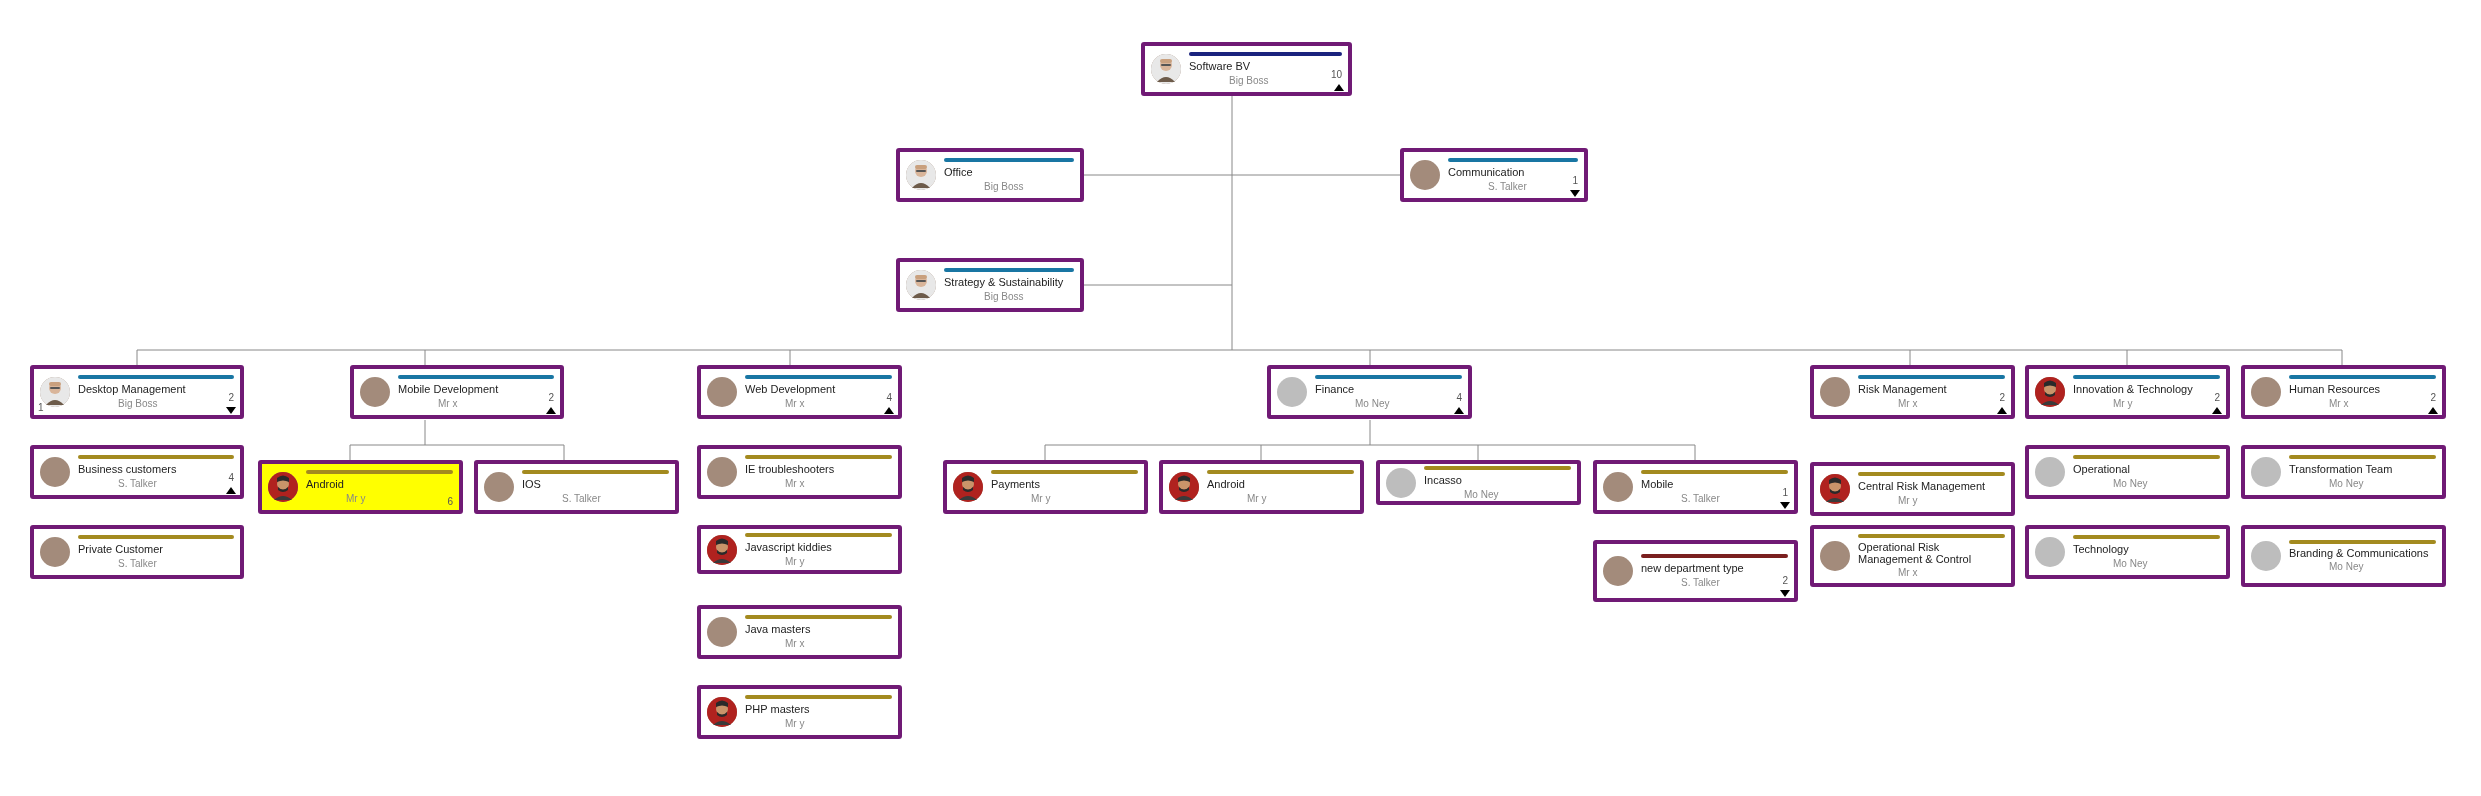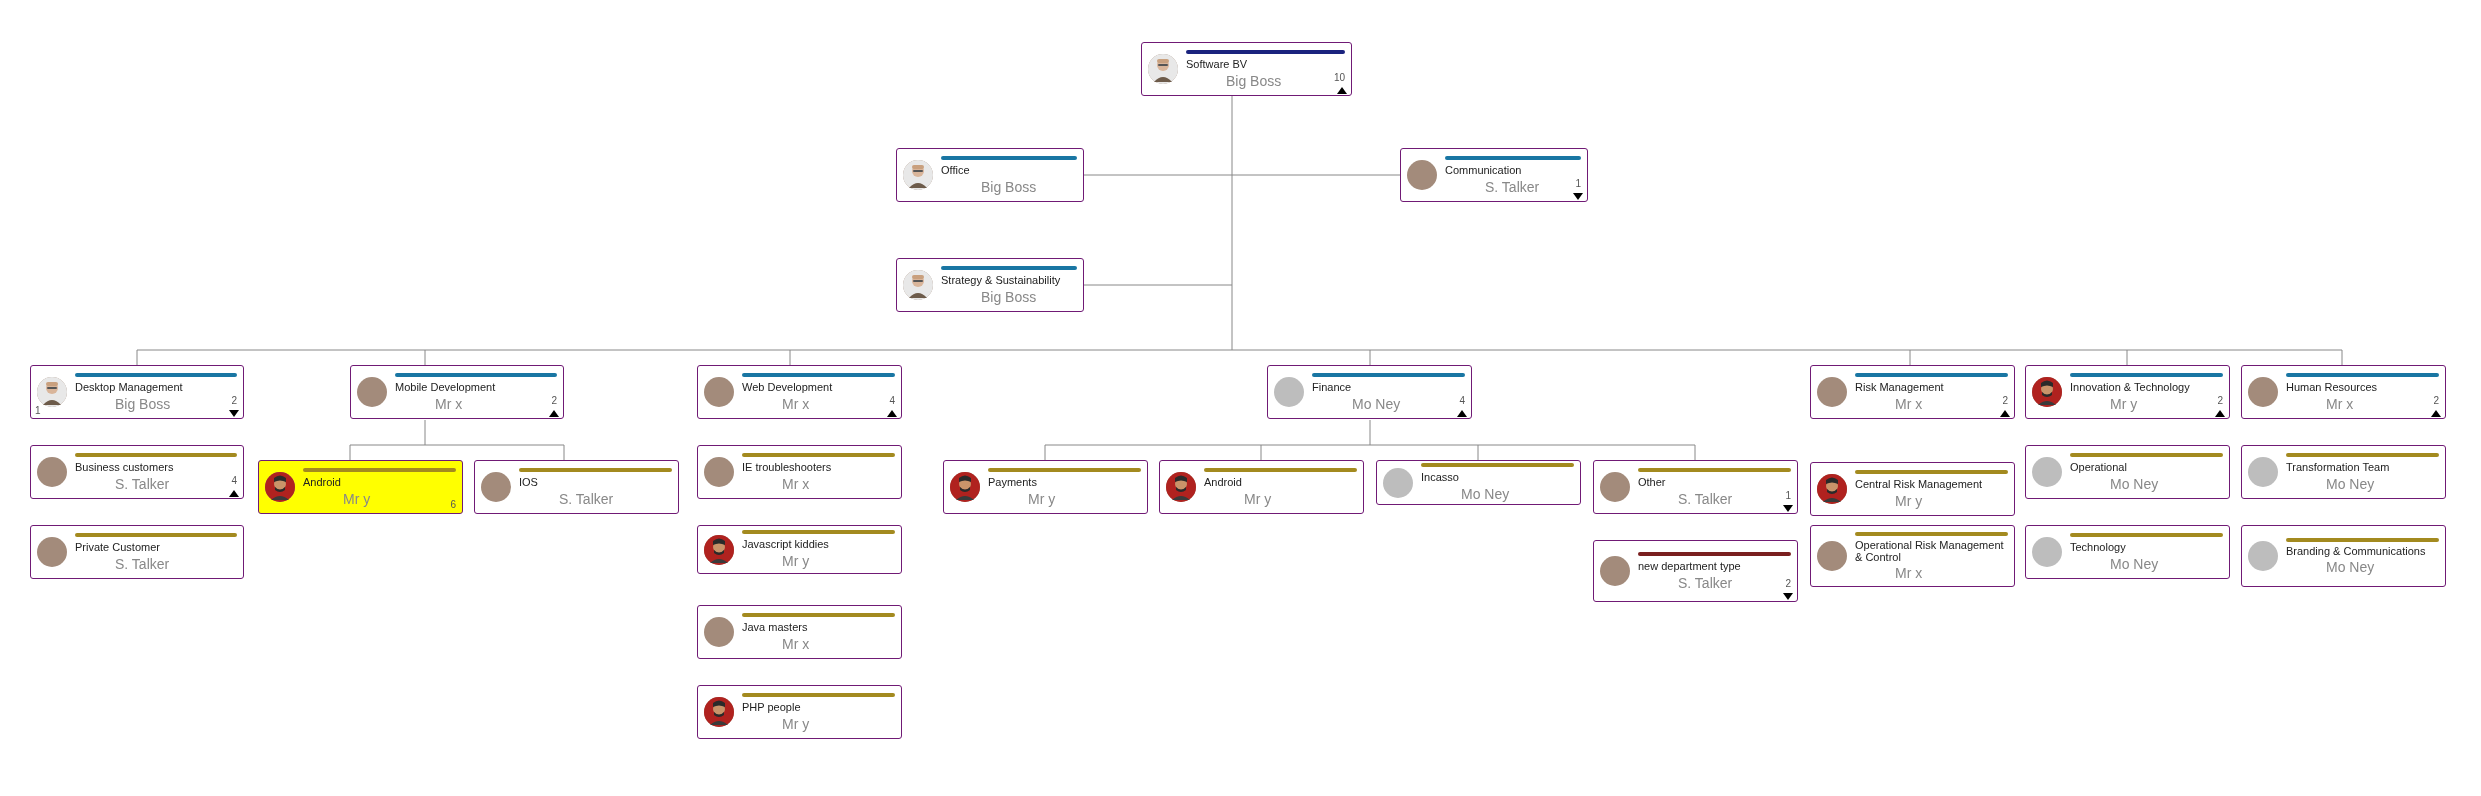--- a/index.html
+++ b/index.html
@@ -1,42 +1,42 @@
 <!DOCTYPE html>
 <html><head>
 <meta charset="utf-8">
 <style>
   html,body{margin:0;padding:0;font-family:Arial,Helvetica,sans-serif;font-size:11px;color:#333;background:#fff;}
   .canvas{position:relative;width:2481px;height:796px;}
   svg.connectors{position:absolute;top:0;left:0;width:2481px;height:796px;pointer-events:none;}
   svg.connectors line{stroke:#888;stroke-width:1;}
   .node{
     position:absolute;
-    border:1px solid #701a75;
+    border:4px solid #701a75;
     border-radius:3px;
     background:#fff;
     box-sizing:border-box;
     padding:4px 6px 4px 6px;
     display:flex;
     align-items:center;
   }
   .node.selected{background:#ffff00;}
   .avatar{
     width:30px;height:30px;border-radius:50%;
     flex:0 0 30px;margin-right:8px;
     background:#a38b7b;
   }
   .avatar svg{width:30px;height:30px;display:block;}
   .info{flex:1;min-width:0;}
   .bar{
     height:4px;border-radius:2px;margin-bottom:3px;
   }
   .title{font-size:11px;color:#222;white-space:nowrap;overflow:hidden;text-overflow:ellipsis;line-height:14px;}
   .title.wrap{white-space:normal;line-height:12px;}
-  .sub{font-size:14px;color:#888;margin-top:2px;padding-left:40px;}
+  .sub{font-size:10px;color:#888;margin-top:2px;padding-left:40px;}
   .count-left,.count-right{
     position:absolute;font-size:10px;color:#555;bottom:2px;
   }
   .count-left{left:4px;}
   .count-right{right:6px;bottom:12px;}
   .toggle{
     position:absolute;right:4px;bottom:1px;width:10px;height:8px;
     display:flex;align-items:center;justify-content:center;
   }
   .tri-up{width:0;height:0;border-left:5px solid transparent;border-right:5px solid transparent;border-bottom:7px solid #000;}
@@ -276,21 +276,21 @@
         <svg viewBox="0 0 30 30">
           <circle cx="15" cy="15" r="15" fill="#b0221f"></circle>
           <circle cx="15" cy="12" r="6" fill="#c9946a"></circle>
           <path d="M9 6 Q15 1 21 6 L21 10 Q15 7 9 10 Z" fill="#2a2a2a"></path>
           <path d="M10 15 Q15 20 20 15 L20 18 Q15 22 10 18 Z" fill="#2a2a2a"></path>
           <path d="M6 28 Q15 20 24 28" fill="#3a3a3a"></path>
         </svg>
       </span>
   <div class="info">
         <div class="bar" style="background: rgb(163, 138, 31);"></div>
-    <div class="title">PHP people</div>
+    <div class="title">PHP masters</div>
     <div class="sub">Mr y</div>
       </div>
 </div>
 
 <div class="node" style="left:1267px;top:365px;width:205px;height:54px">
   <span class="avatar" style="background: rgb(189, 189, 189);"></span>
   <div class="info">
         <div class="bar" style="background: rgb(25, 118, 163);"></div>
     <div class="title">Finance</div>
     <div class="sub">Mo Ney</div>
@@ -337,21 +337,21 @@
   <div class="info">
         <div class="bar" style="background: rgb(163, 138, 31);"></div>
     <div class="title">Incasso</div>
     <div class="sub">Mo Ney</div>
       </div>
 </div>
 <div class="node" style="left:1593px;top:460px;width:205px;height:54px">
   <span class="avatar" style="background: rgb(163, 139, 123);"></span>
   <div class="info">
         <div class="bar" style="background: rgb(163, 138, 31);"></div>
-    <div class="title">Other</div>
+    <div class="title">Mobile</div>
     <div class="sub">S. Talker</div>
       </div>
   <span class="count-right">1</span>
   <span class="toggle">
         <span class="tri-dn"></span>
       </span>
 </div>
 <div class="node" style="left:1593px;top:540px;width:205px;height:62px">
   <span class="avatar" style="background: rgb(163, 139, 123);"></span>
   <div class="info">

